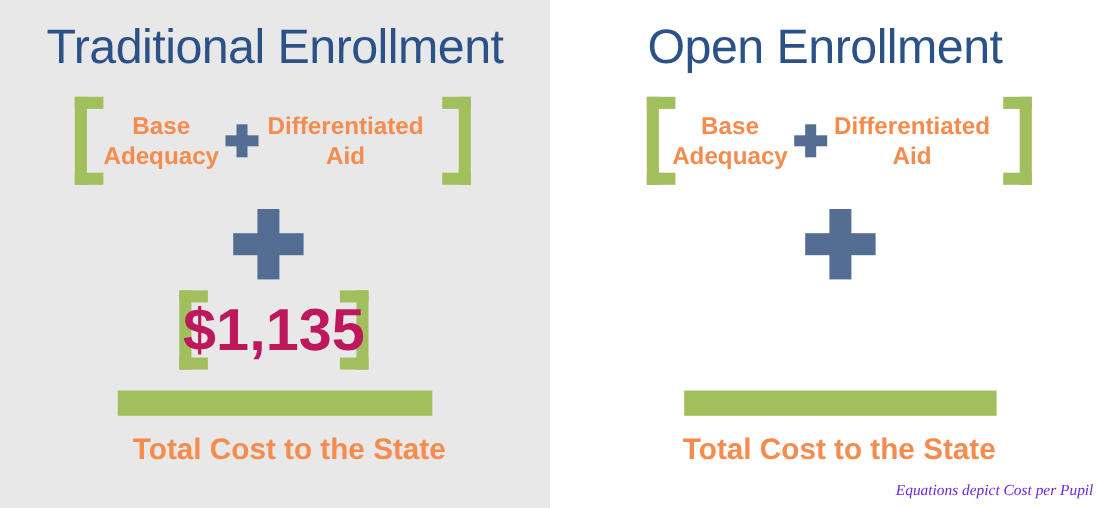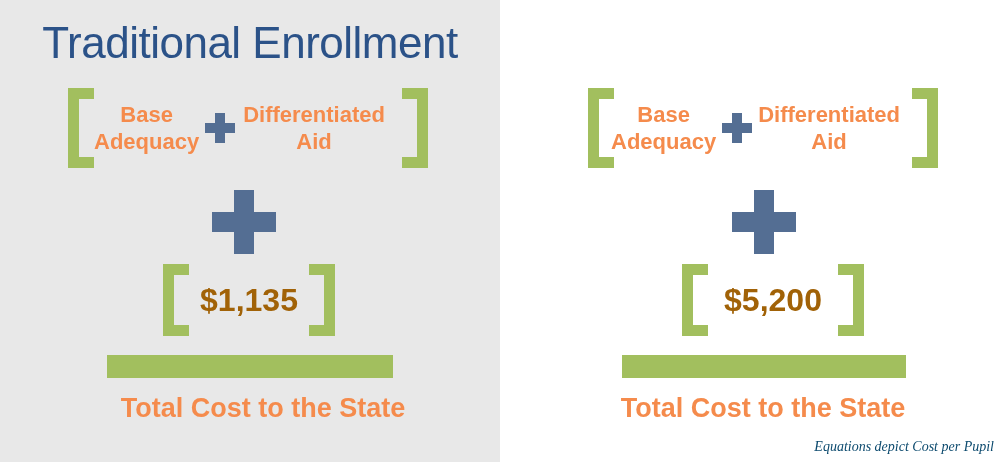--- a/index.html
+++ b/index.html
@@ -146,22 +146,22 @@
     position: absolute;
     left: 26px;
     right: 26px;
     top: 0;
     height: 100%;
     display: flex;
     align-items: center;
     justify-content: center;
   }
   .amount-value {
-    color: #a16207;
-    font-size: 32px;
+    color: #be185d;
+    font-size: 54px;
     line-height: 44px;
     font-weight: 700;
     letter-spacing: 0px;
     white-space: nowrap;
   }
 
   
   .total-bar {
     position: absolute;
     height: 23px;
@@ -182,21 +182,21 @@
 
   
   .footnote {
     position: absolute;
     right: 6px;
     bottom: 6px;
     font-family: "Liberation Serif", serif;
     font-style: italic;
     font-size: 14px;
     line-height: 18px;
-    color: #0c4a6e;
+    color: #6d28d9;
     white-space: nowrap;
   }
 </style>
 </head>
 <body>
 
 <div class="infographic">
 
   <div class="panel panel-left">
 
@@ -228,46 +228,40 @@
       </div>
     </div>
 
     <div class="total-bar" style="left:107px; top:355px; width:286px;"></div>
 
     <div class="total-caption" style="left:0; top:392px; width:500px;">Total Cost to the State</div>
   </div>
 
   <div class="panel panel-right">
 
+    <div class="panel-title">Open Enrollment</div>
 
     <div class="bracket-group" style="left:88px; top:88px; width:350px; height:80px;">
       <div class="bracket bracket-left"></div>
       <div class="bracket bracket-right"></div>
       <div class="eq-row">
         <div class="eq-term eq-term-base">
           <div>Base</div>
           <div>Adequacy</div>
         </div>
         <div class="plus-small"></div>
         <div class="eq-term eq-term-diff">
           <div>Differentiated</div>
           <div>Aid</div>
         </div>
       </div>
     </div>
 
     <div class="plus-big" style="left:232px; top:190px;"></div>
 
-    <div class="bracket-group" style="left:182px; top:264px; width:182px; height:72px;">
-      <div class="bracket bracket-left"></div>
-      <div class="bracket bracket-right"></div>
-      <div class="amount-row">
-        <span class="amount-value">$5,200</span>
-      </div>
-    </div>
 
     <div class="total-bar" style="left:122px; top:355px; width:284px;"></div>
 
     <div class="total-caption" style="left:0; top:392px; width:500px;">Total Cost to the State</div>
   </div>
 
   <div class="footnote">Equations depict Cost per Pupil</div>
 
 </div>
 

